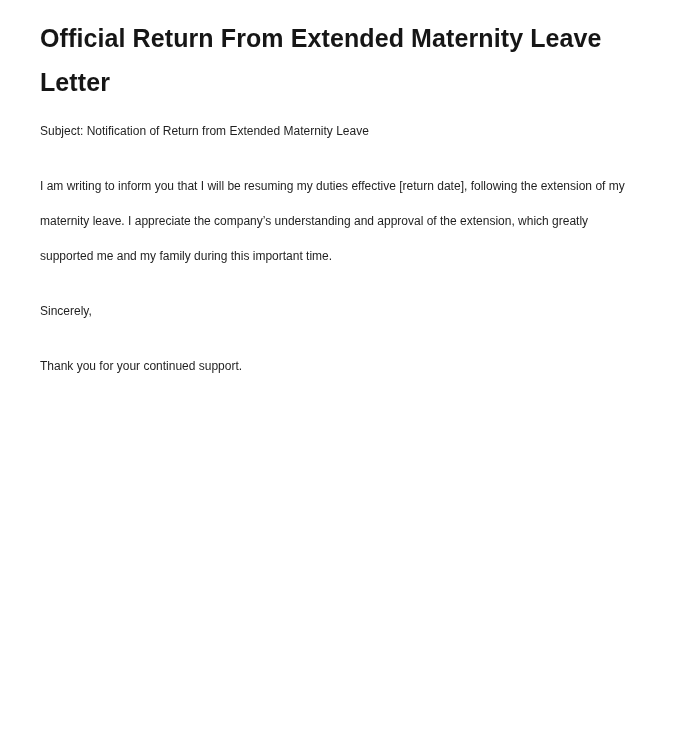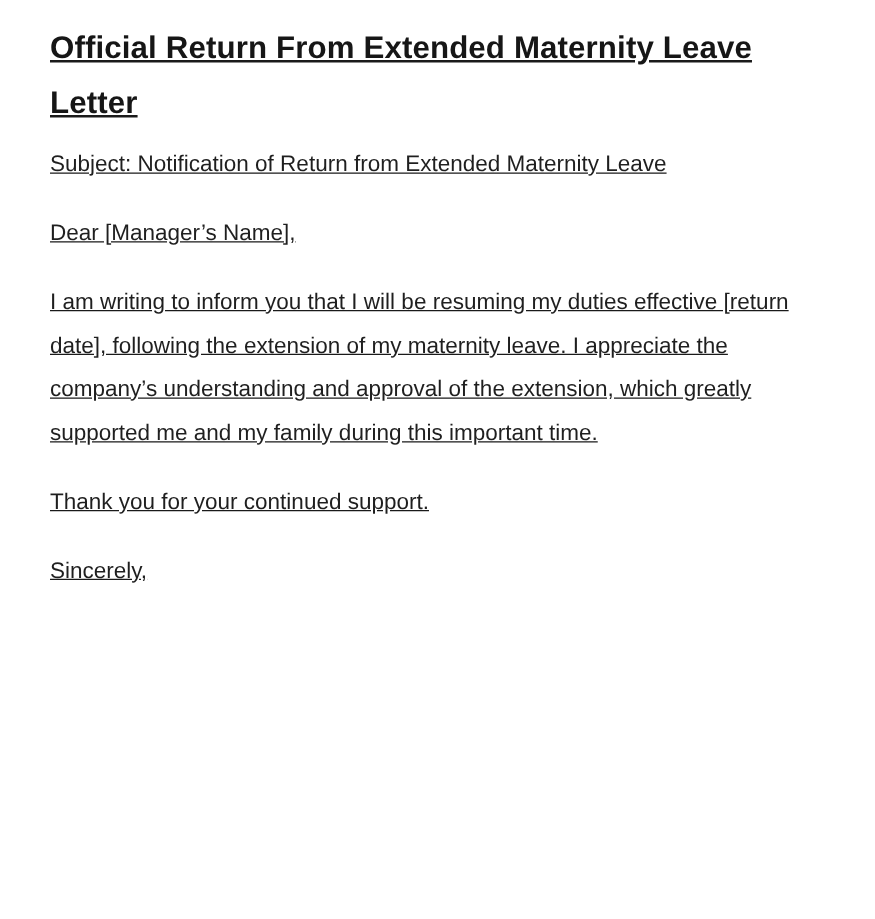--- a/index.html
+++ b/index.html
@@ -9,48 +9,46 @@
   }
   .page {
     width: 700px;
     height: 735px;
     box-sizing: border-box;
     background: #ffffff;
     padding: 16px 60px 0 40px;
     overflow: hidden;
     font-family: "Liberation Sans", "DejaVu Sans", sans-serif;
     color: #1a1a1a;
-    text-decoration: underline;
   }
   .doc-title {
     font-size: 25px;
     font-weight: 700;
     line-height: 44px;
     margin: 0 0 10px 0;
     color: #161616;
     letter-spacing: 0.1px;
   }
   .doc-paragraph {
-    font-size: 18px;
+    font-size: 12px;
     font-weight: 400;
     line-height: 35px;
     margin: 0 0 20px 0;
     color: #1f1f1f;
   }
 </style>
 </head>
 <body>
 
 <div class="page">
   <h1 class="doc-title">Official Return From Extended Maternity Leave Letter</h1>
 
   <p class="doc-paragraph">Subject: Notification of Return from Extended Maternity Leave</p>
 
-  <p class="doc-paragraph">Dear [Manager’s Name],</p>
 
   <p class="doc-paragraph">I am writing to inform you that I will be resuming my duties effective [return date], following the extension of my maternity leave. I appreciate the company’s understanding and approval of the extension, which greatly supported me and my family during this important time.</p>
 
 
+  <p class="doc-paragraph">Sincerely,</p>
+
   <p class="doc-paragraph">Thank you for your continued support.</p>
-
-  <p class="doc-paragraph">Sincerely,</p>
 
 </div>
 
 </body></html>

